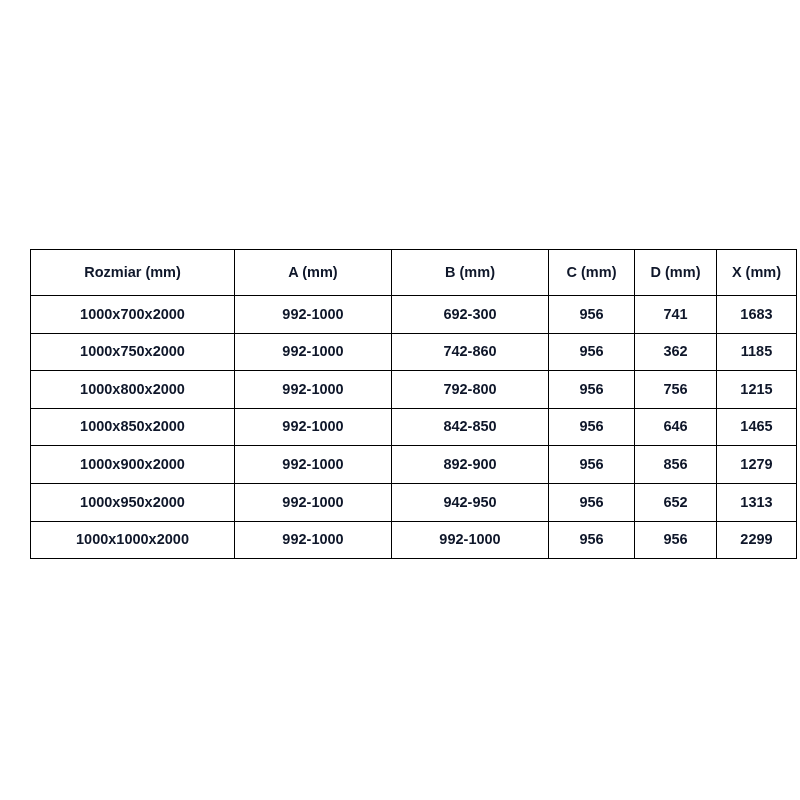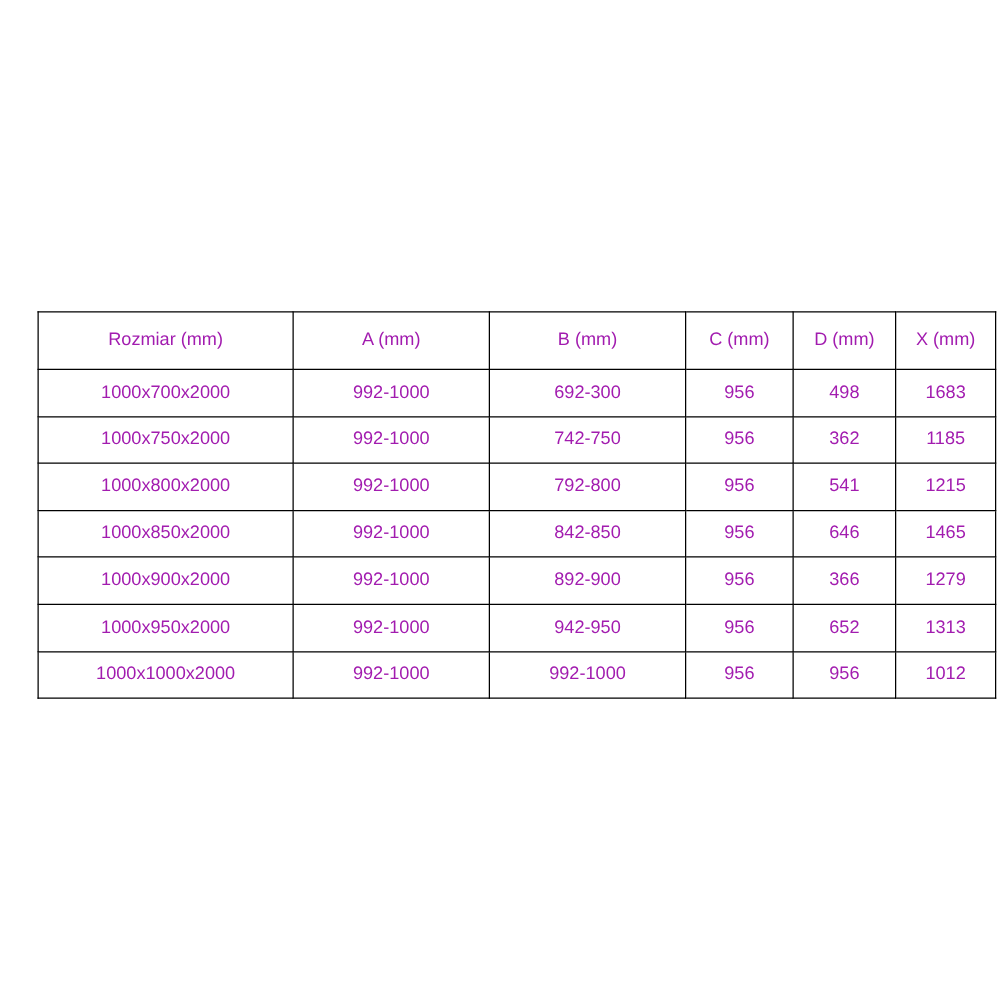--- a/index.html
+++ b/index.html
@@ -30,22 +30,22 @@
     width: 740px;
     border-collapse: collapse;
     table-layout: fixed;
   }
   table.spec th,
   table.spec td {
     border: 1px solid #000000;
     text-align: center;
     vertical-align: middle;
     font-size: 14.5px;
-    font-weight: normal;
-    color: #a21caf;
+    font-weight: bold;
+    color: #0f172a;
     padding: 0;
     height: 36.6px;
     line-height: 1.2;
     white-space: nowrap;
   }
   table.spec thead th {
     height: 45px;
     font-size: 14.5px;
   }
   
@@ -79,67 +79,67 @@
           <th>D (mm)</th>
           <th>X (mm)</th>
         </tr>
       </thead>
       <tbody>
         <tr>
           <td>1000x700x2000</td>
           <td>992-1000</td>
           <td>692-300</td>
           <td>956</td>
-          <td>498</td>
+          <td>741</td>
           <td>1683</td>
         </tr>
         <tr>
           <td>1000x750x2000</td>
           <td>992-1000</td>
-          <td>742-750</td>
+          <td>742-860</td>
           <td>956</td>
           <td>362</td>
           <td>1185</td>
         </tr>
         <tr>
           <td>1000x800x2000</td>
           <td>992-1000</td>
           <td>792-800</td>
           <td>956</td>
-          <td>541</td>
+          <td>756</td>
           <td>1215</td>
         </tr>
         <tr>
           <td>1000x850x2000</td>
           <td>992-1000</td>
           <td>842-850</td>
           <td>956</td>
           <td>646</td>
           <td>1465</td>
         </tr>
         <tr>
           <td>1000x900x2000</td>
           <td>992-1000</td>
           <td>892-900</td>
           <td>956</td>
-          <td>366</td>
+          <td>856</td>
           <td>1279</td>
         </tr>
         <tr>
           <td>1000x950x2000</td>
           <td>992-1000</td>
           <td>942-950</td>
           <td>956</td>
           <td>652</td>
           <td>1313</td>
         </tr>
         <tr>
           <td>1000x1000x2000</td>
           <td>992-1000</td>
           <td>992-1000</td>
           <td>956</td>
           <td>956</td>
-          <td>1012</td>
+          <td>2299</td>
         </tr>
       </tbody>
     </table>
   </div>
 </div>
 
 </body></html>

